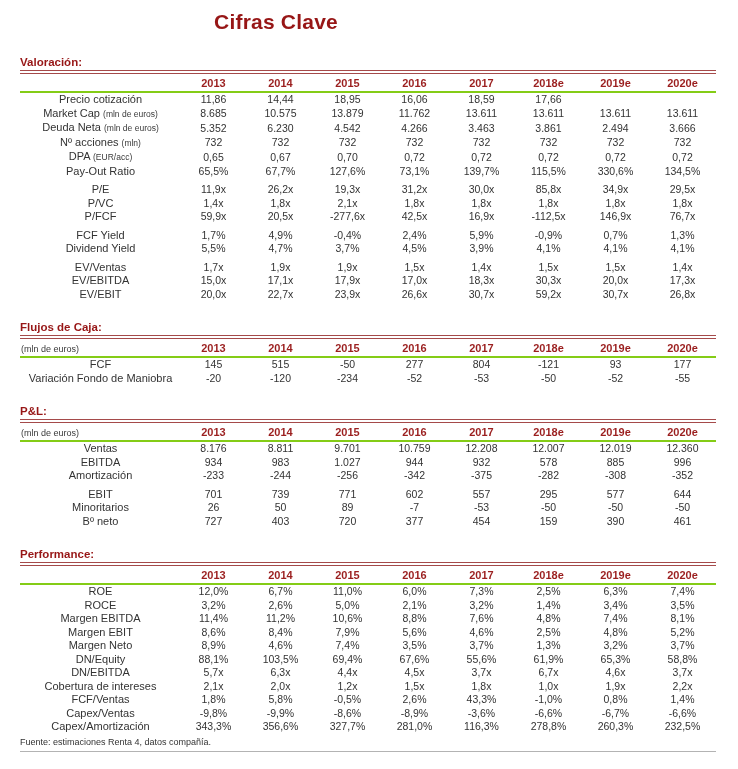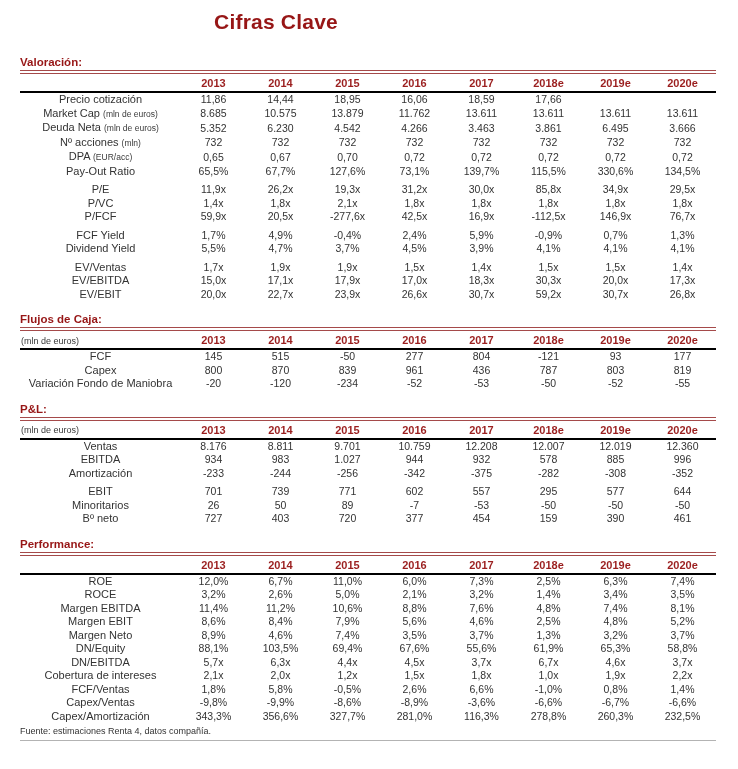--- a/index.html
+++ b/index.html
@@ -8,29 +8,29 @@
   .page {
     width: 738px; height: 769px;
     padding: 8px 22px 0 20px;
     background: #fff; overflow: hidden;
   }
   .title {
     font-size: 21px; font-weight: 700; color: #971616;
     text-align: center; width: 512px;
     margin: 2px 0 22px 0; letter-spacing: 0.2px;
   }
-  .section { margin-top: 12px; }
+  .section { margin-top: 20px; }
   .section:first-child { margin-top: 10px; }
   .section-title {
     font-size: 11.5px; font-weight: 700; color: #971616;
     padding-bottom: 2px; border-bottom: 1px solid #a54a4a;
   }
   table { width: 100%; border-collapse: collapse; table-layout: fixed; margin-top: 2px; }
   col.label-col { width: 160px; }
-  thead th { border-top: 1px solid #a54a4a; border-bottom: 2px solid #000000; }
+  thead th { border-top: 1px solid #a54a4a; border-bottom: 2px solid #84cc16; }
   th.year {
     color: #9b1f1f; font-size: 11px; font-weight: 700;
     text-align: center; padding: 3px 0 2px;
   }
   th.unit {
     font-size: 9px; color: #3a3a3a; font-weight: 400;
     text-align: left; padding: 4px 0 2px 1px;
   }
   td { font-size: 10.5px; color: #333; padding: 1px 0; line-height: 11.5px; }
   td.val { text-align: center; }
@@ -100,21 +100,21 @@
               <td class="val">13.611</td>
             </tr>
             <tr>
               <td class="label"><span>Deuda Neta</span> <span class="sub">(mln de euros)</span></td>
               <td class="val">5.352</td>
               <td class="val">6.230</td>
               <td class="val">4.542</td>
               <td class="val">4.266</td>
               <td class="val">3.463</td>
               <td class="val">3.861</td>
-              <td class="val">6.495</td>
+              <td class="val">2.494</td>
               <td class="val">3.666</td>
             </tr>
             <tr>
               <td class="label"><span>Nº acciones</span> <span class="sub">(mln)</span></td>
               <td class="val">732</td>
               <td class="val">732</td>
               <td class="val">732</td>
               <td class="val">732</td>
               <td class="val">732</td>
               <td class="val">732</td>
@@ -267,31 +267,20 @@
               <td class="val">145</td>
               <td class="val">515</td>
               <td class="val">-50</td>
               <td class="val">277</td>
               <td class="val">804</td>
               <td class="val">-121</td>
               <td class="val">93</td>
               <td class="val">177</td>
             </tr>
             <tr>
-              <td class="label"><span>Capex</span></td>
-              <td class="val">800</td>
-              <td class="val">870</td>
-              <td class="val">839</td>
-              <td class="val">961</td>
-              <td class="val">436</td>
-              <td class="val">787</td>
-              <td class="val">803</td>
-              <td class="val">819</td>
-            </tr>
-            <tr>
               <td class="label"><span>Variación Fondo de Maniobra</span></td>
               <td class="val">-20</td>
               <td class="val">-120</td>
               <td class="val">-234</td>
               <td class="val">-52</td>
               <td class="val">-53</td>
               <td class="val">-50</td>
               <td class="val">-52</td>
               <td class="val">-55</td>
             </tr>
@@ -510,21 +499,21 @@
               <td class="val">1,0x</td>
               <td class="val">1,9x</td>
               <td class="val">2,2x</td>
             </tr>
             <tr>
               <td class="label"><span>FCF/Ventas</span></td>
               <td class="val">1,8%</td>
               <td class="val">5,8%</td>
               <td class="val">-0,5%</td>
               <td class="val">2,6%</td>
-              <td class="val">6,6%</td>
+              <td class="val">43,3%</td>
               <td class="val">-1,0%</td>
               <td class="val">0,8%</td>
               <td class="val">1,4%</td>
             </tr>
             <tr>
               <td class="label"><span>Capex/Ventas</span></td>
               <td class="val">-9,8%</td>
               <td class="val">-9,9%</td>
               <td class="val">-8,6%</td>
               <td class="val">-8,9%</td>

